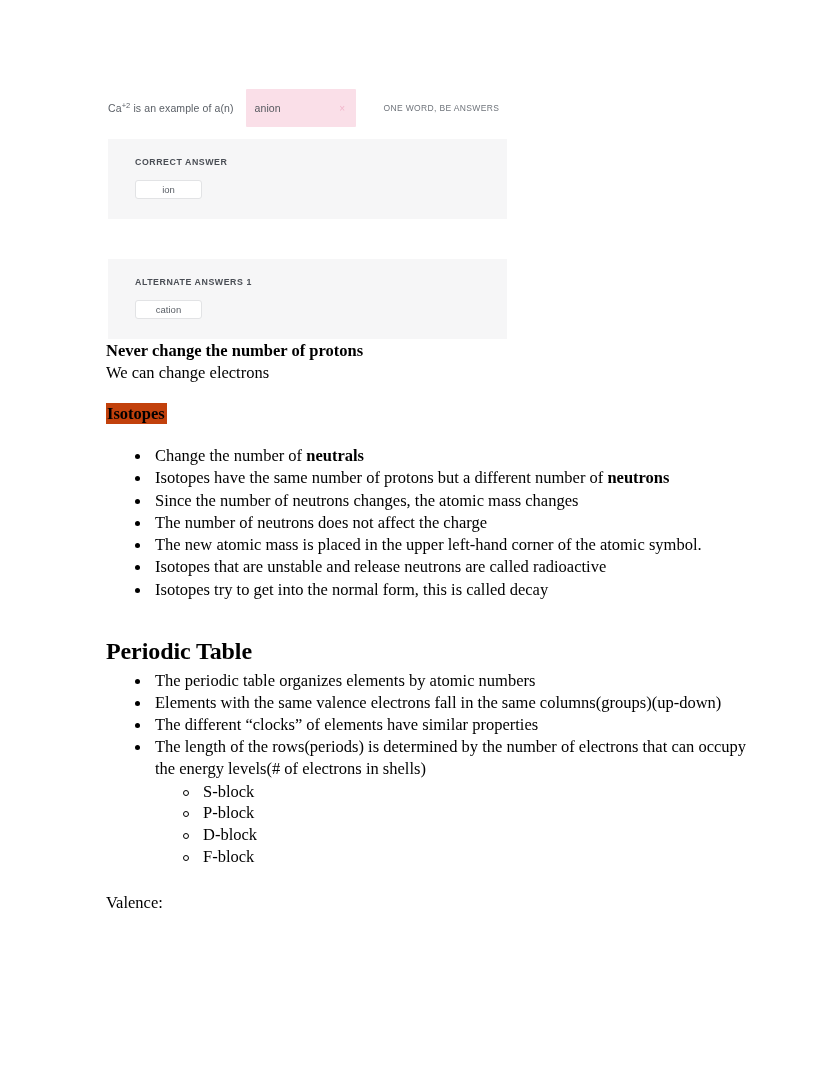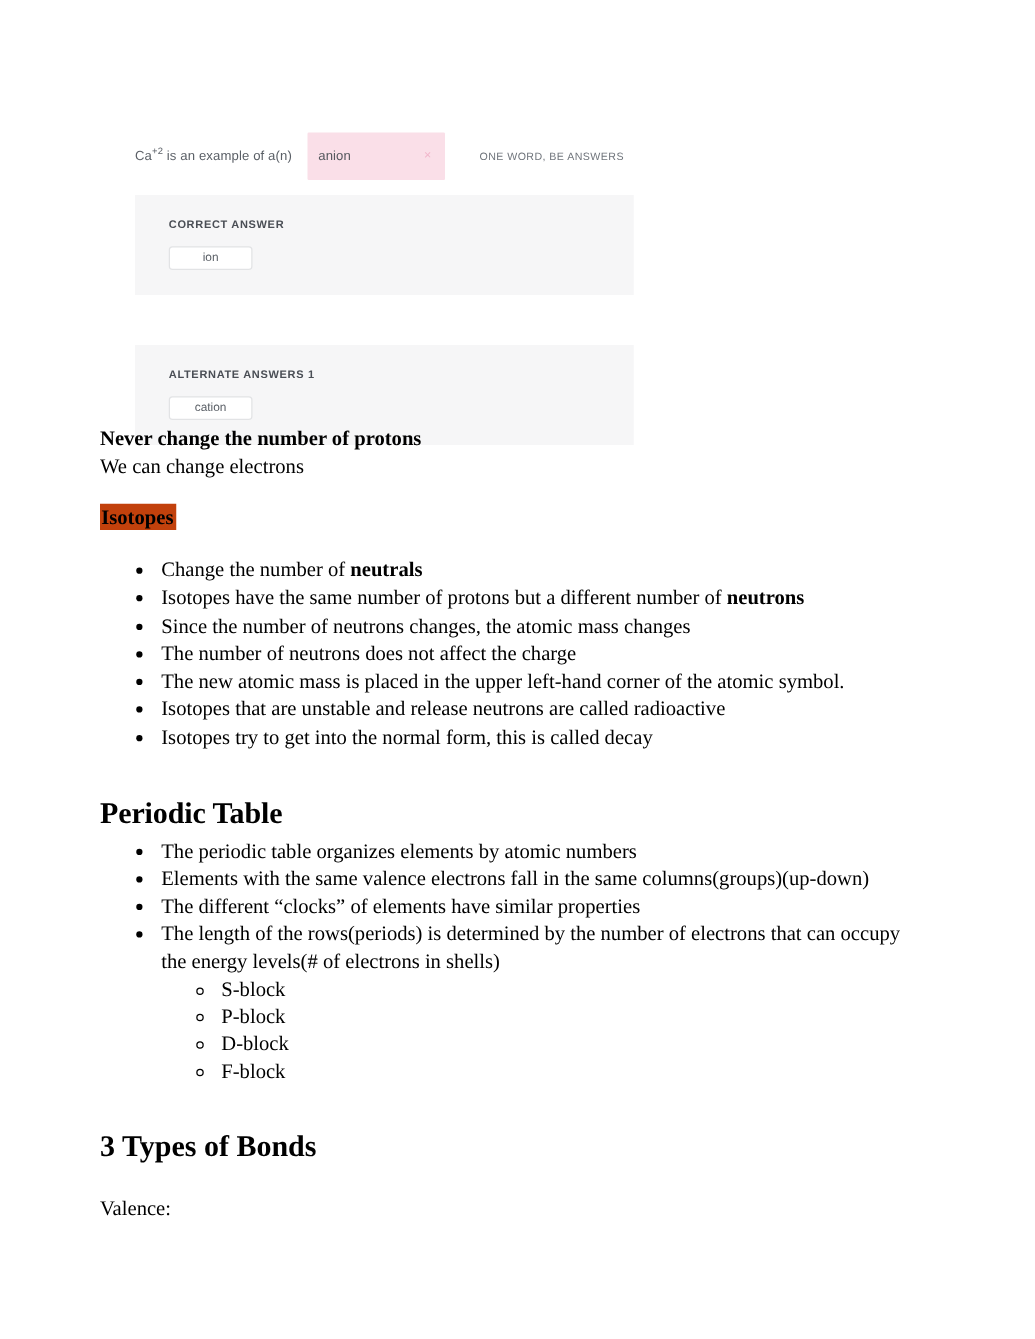--- a/index.html
+++ b/index.html
@@ -13,21 +13,21 @@
     position: relative;
     overflow: hidden;
     font-family: "Liberation Serif", serif;
     color: #000000;
   }
 
   
   .quiz {
     position: absolute;
     left: 108px;
-    top: 113px;
+    top: 96px;
     width: 399px;
     font-family: "Liberation Sans", sans-serif;
   }
 
   .q-row {
     display: flex;
     align-items: center;
     height: 24px;
     gap: 0;
   }
@@ -109,21 +109,21 @@
     align-items: center;
     justify-content: center;
     font-size: 9.5px;
     color: #5b6067;
     box-sizing: border-box;
   }
 
   
   .notes {
     position: absolute;
-    left: 80px;
+    left: 106px;
     top: 340px;
     width: 660px;
   }
 
   .line-bold {
     font-size: 16.5px;
     font-weight: bold;
     line-height: 22px;
     margin: 0;
   }
@@ -271,17 +271,16 @@
     <li>The length of the rows(periods) is determined by the number of electrons that can occupy the energy levels(# of electrons in shells)</li>
   </ul>
 
   <ul class="subbullets">
     <li>S-block</li>
     <li>P-block</li>
     <li>D-block</li>
     <li>F-block</li>
   </ul>
 
-  <h2 class="h2-bonds">3 Types of Bonds</h2>
 
   <p class="valence">Valence:</p>
 
 </div>
 
 </body></html>

